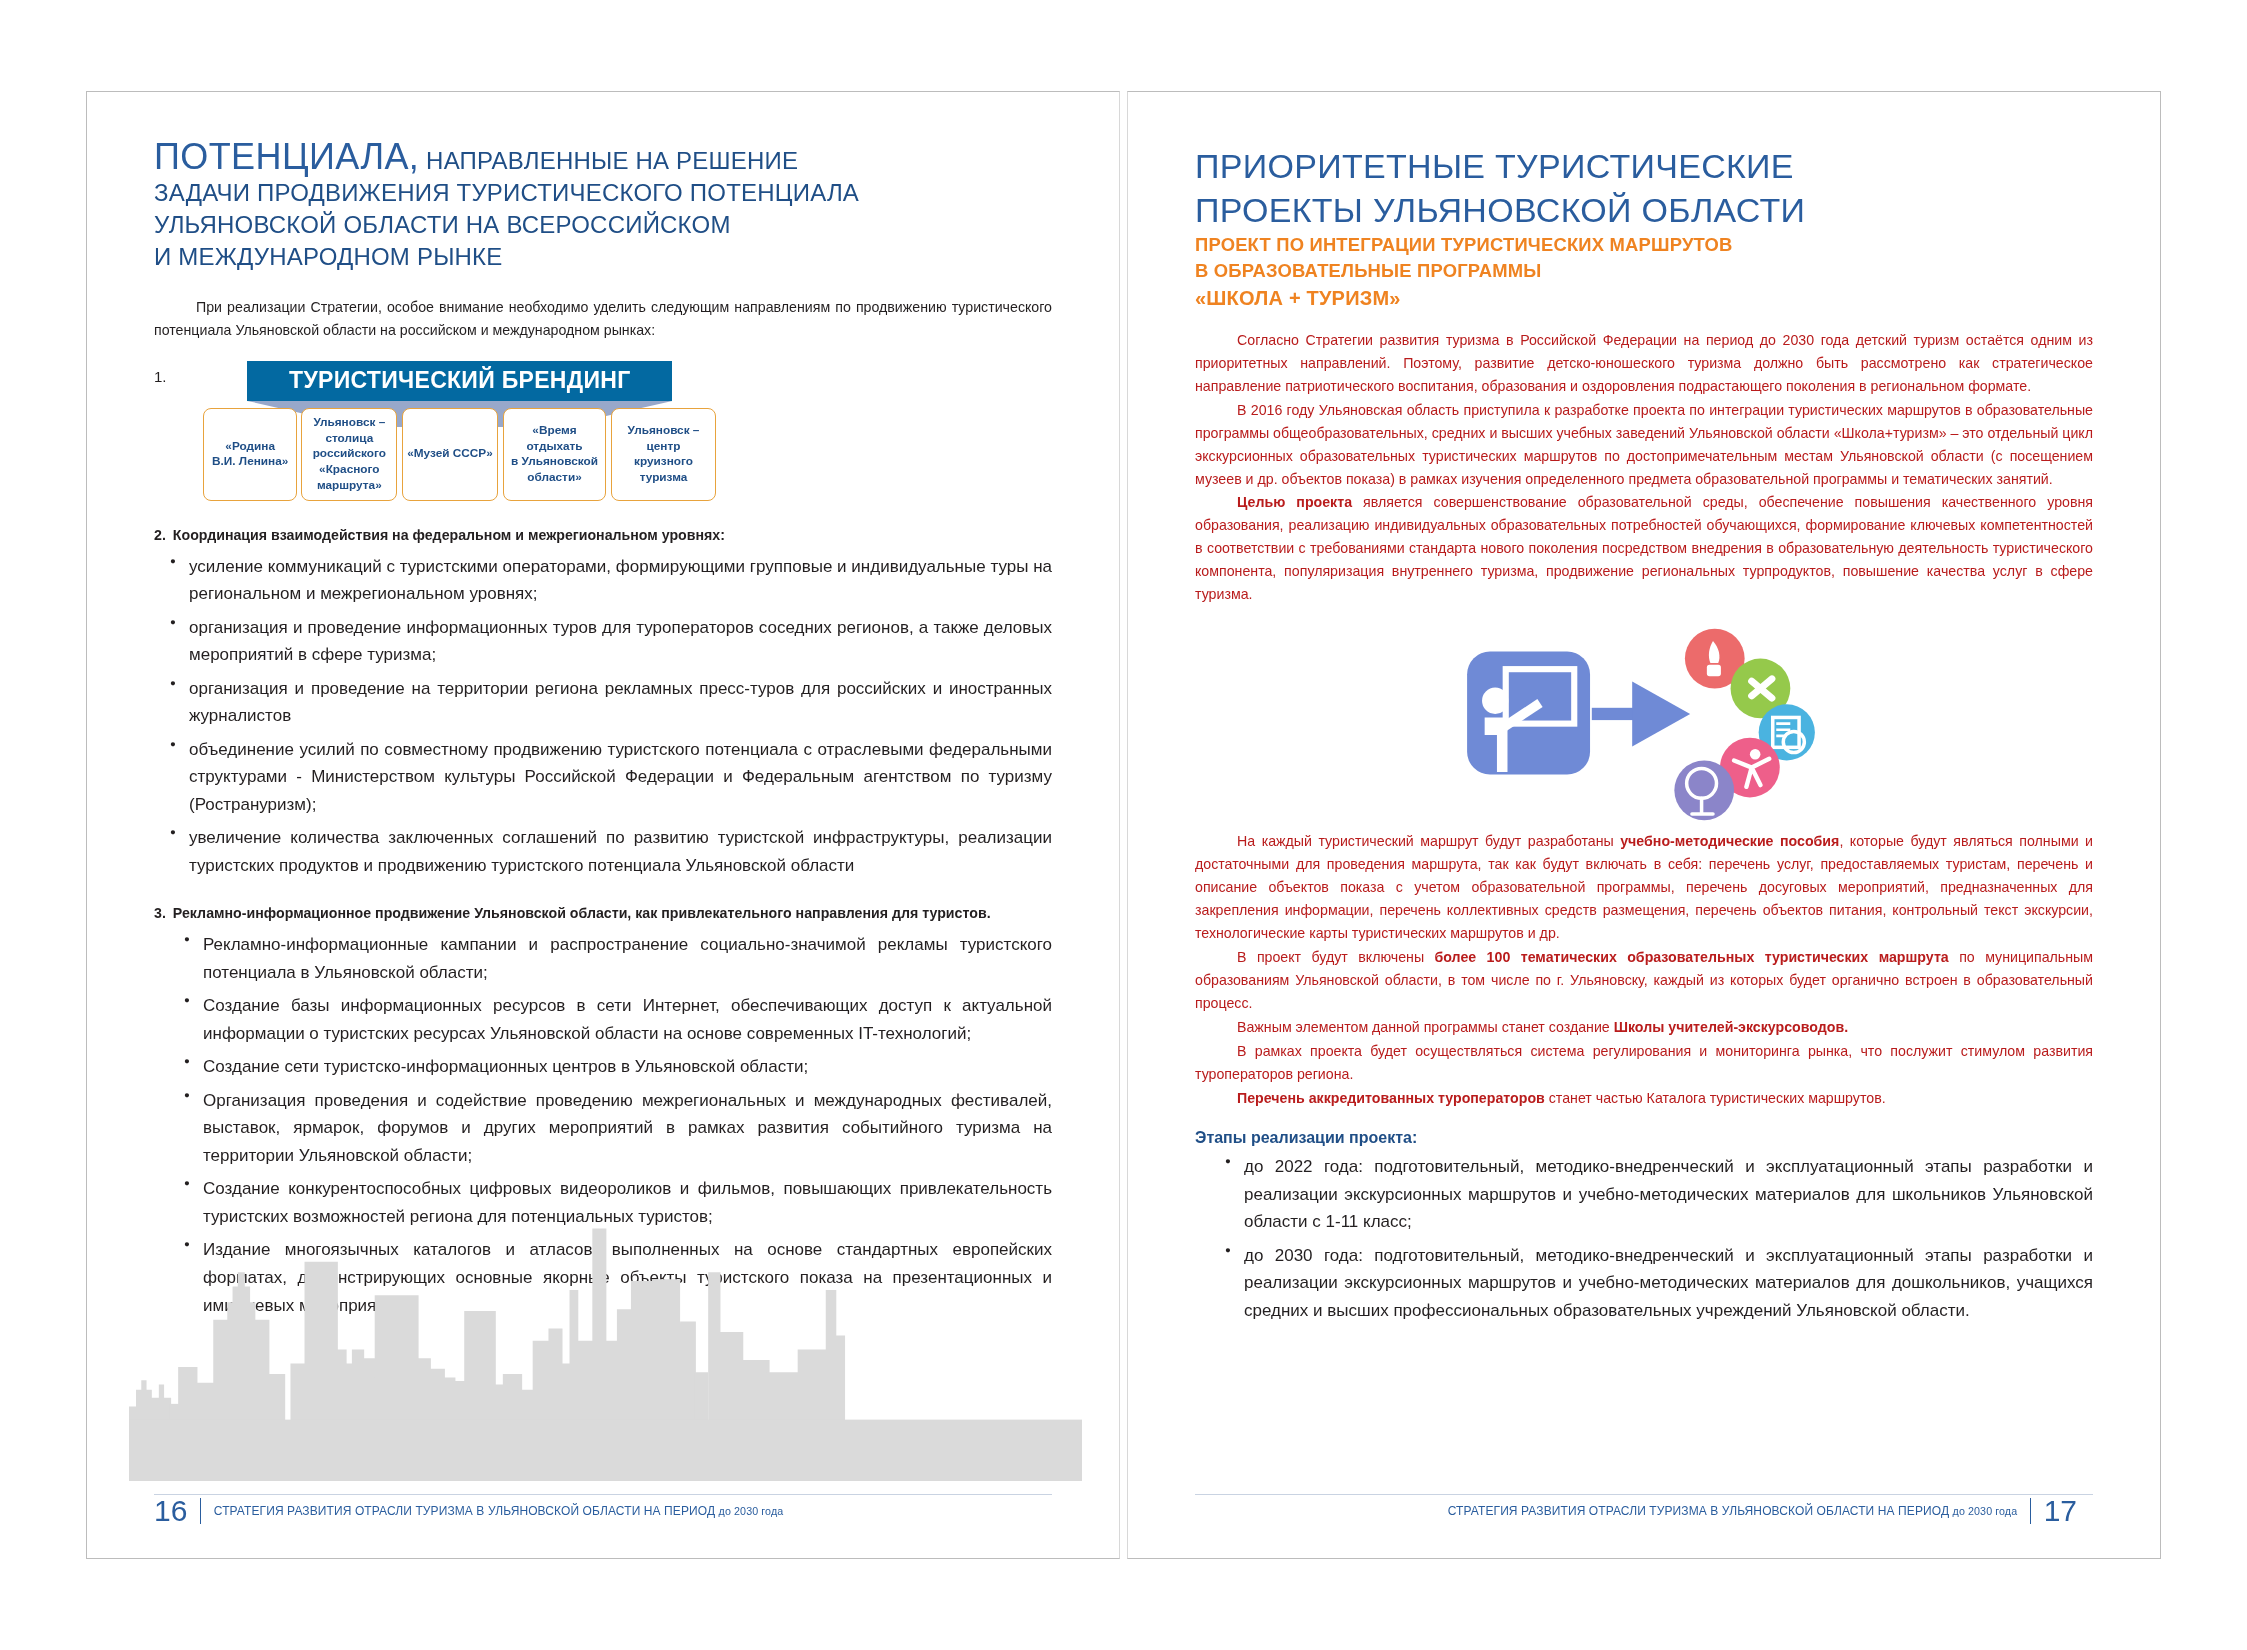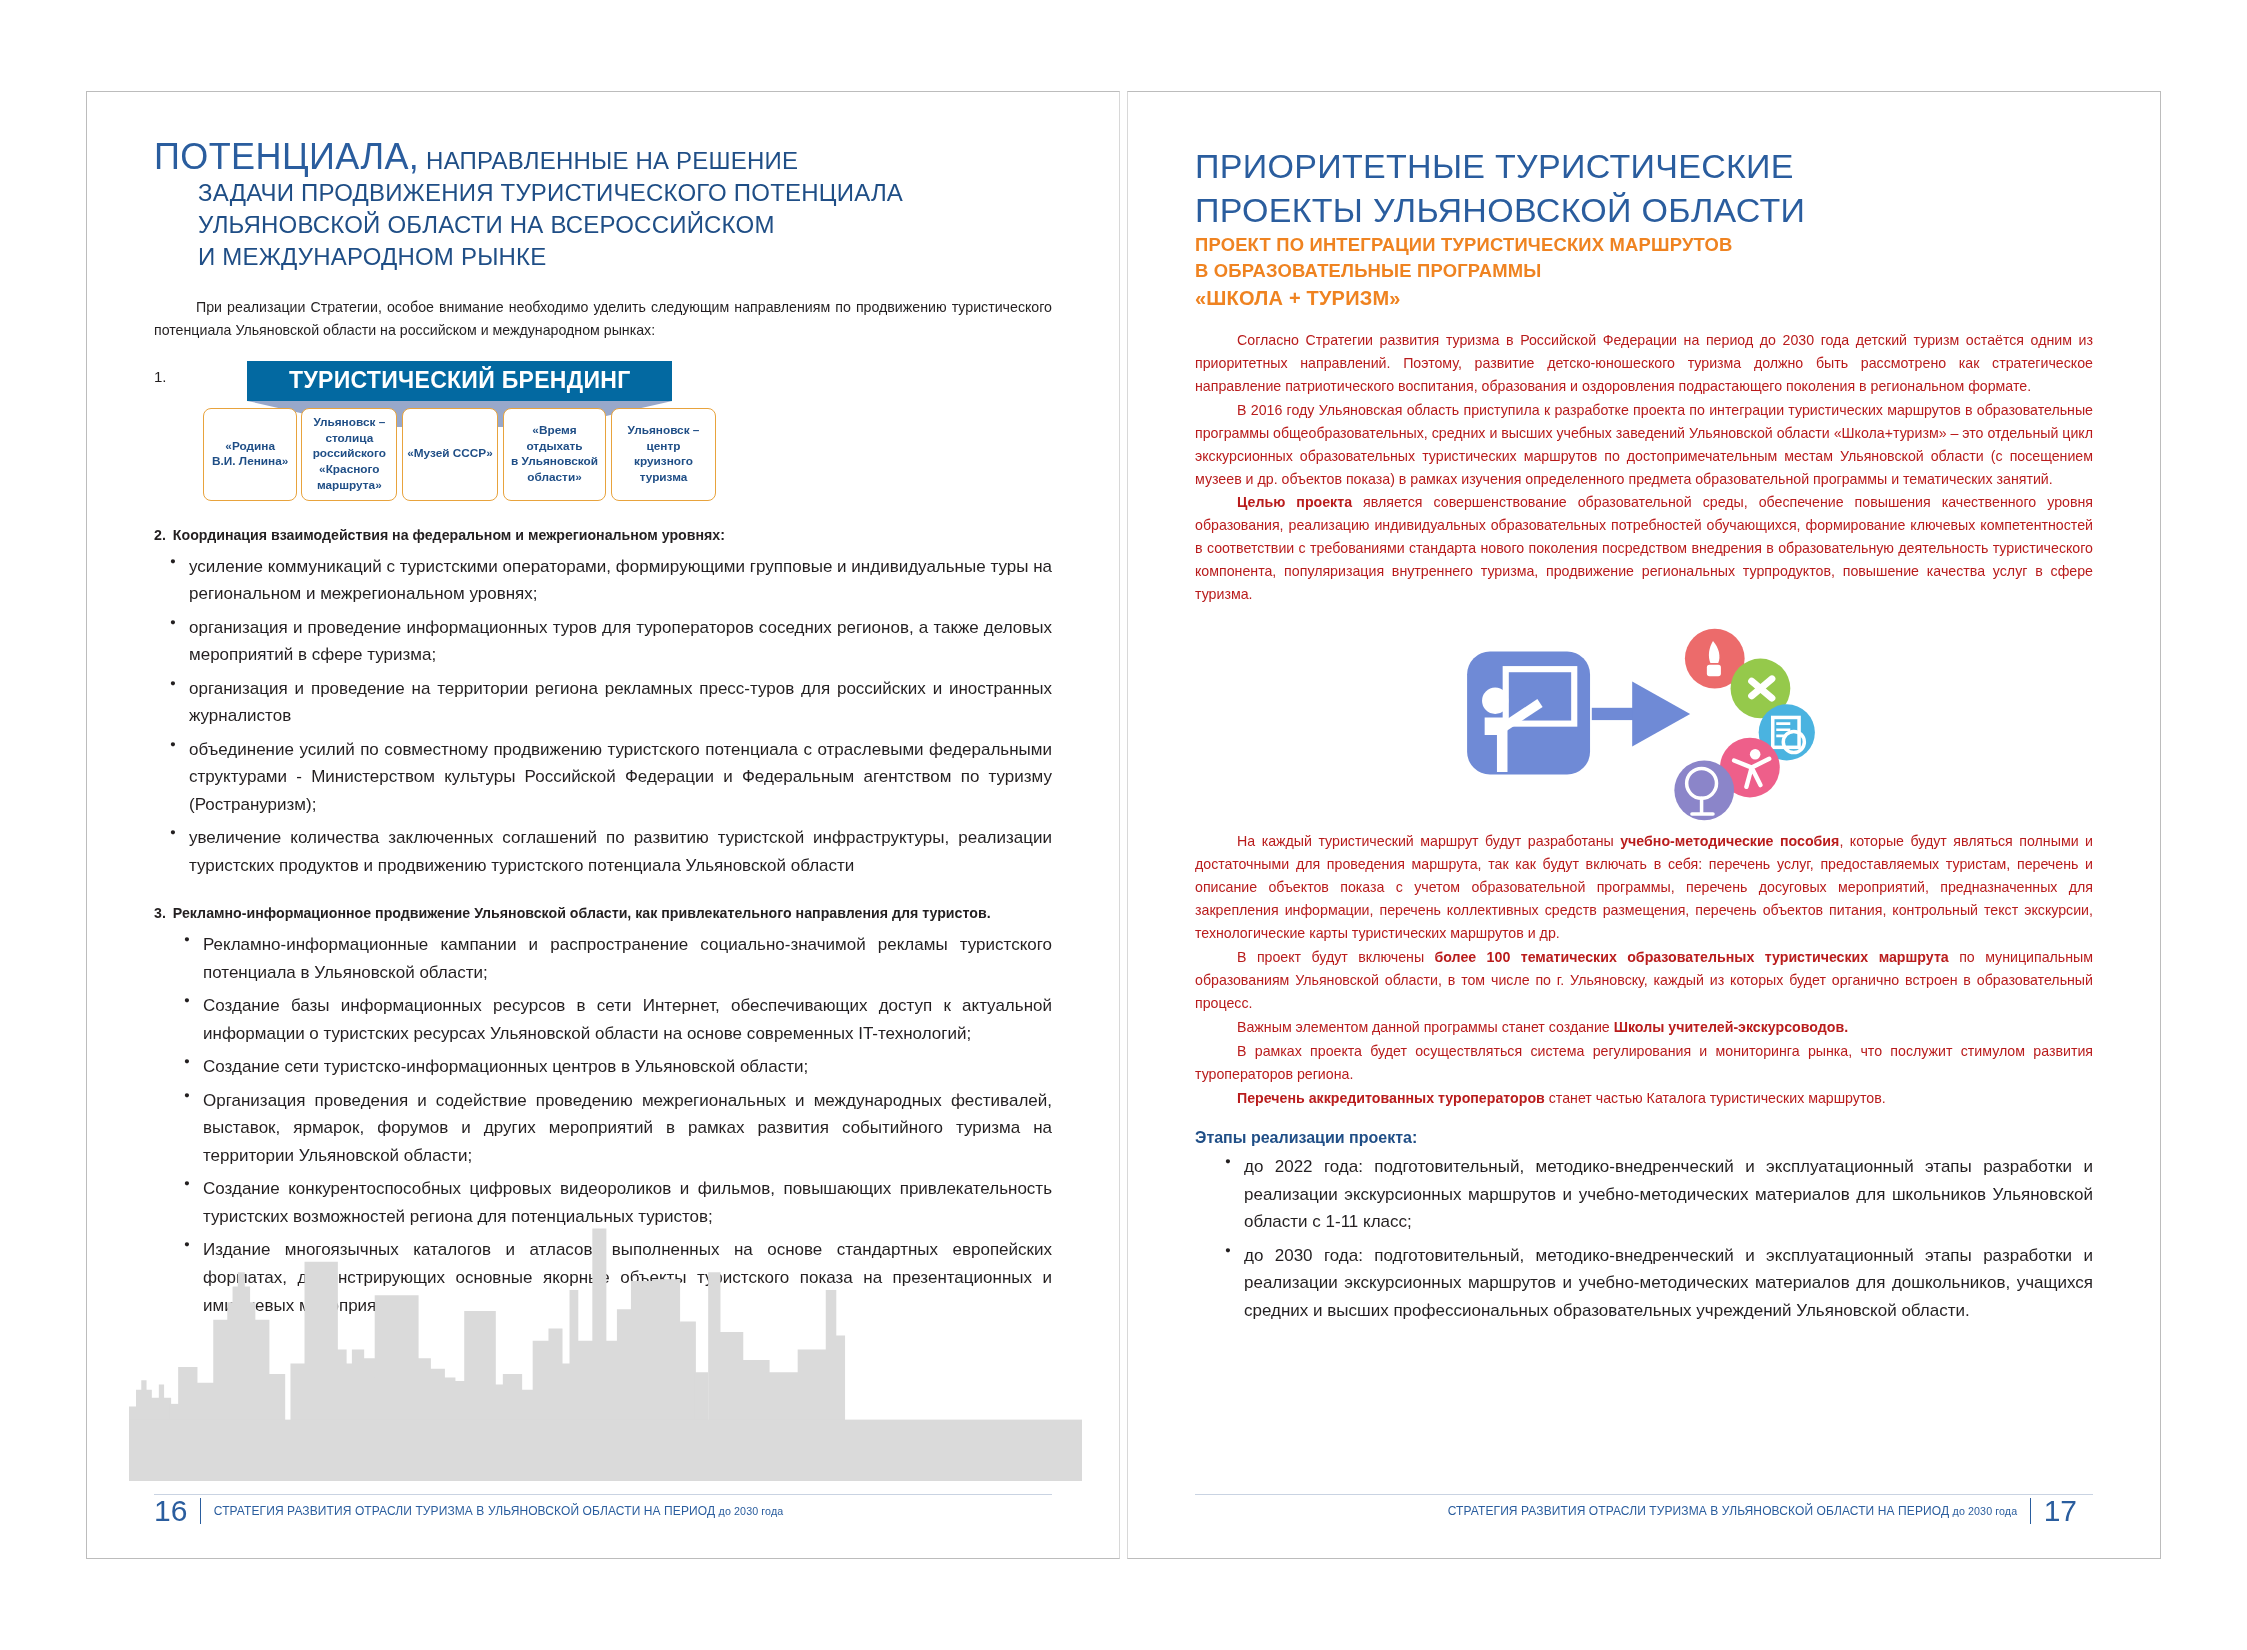--- a/index.html
+++ b/index.html
@@ -48,21 +48,20 @@
     color: #1f4e86;
     letter-spacing: 0.2px;
     display: inline;
   }
   .title-line2, .title-line3, .title-line4 {
     font-size: 24px;
     color: #1f4e86;
     letter-spacing: 0.2px;
     line-height: 1.33;
     display: block;
-    margin-left: 44px;
   }
   .intro-p {
     font-size: 14.2px;
     color: #231f20;
     line-height: 1.62;
     text-align: justify;
     text-indent: 42px;
     font-family: "Liberation Sans", sans-serif;
     font-stretch: condensed;
     transform-origin: left top;

